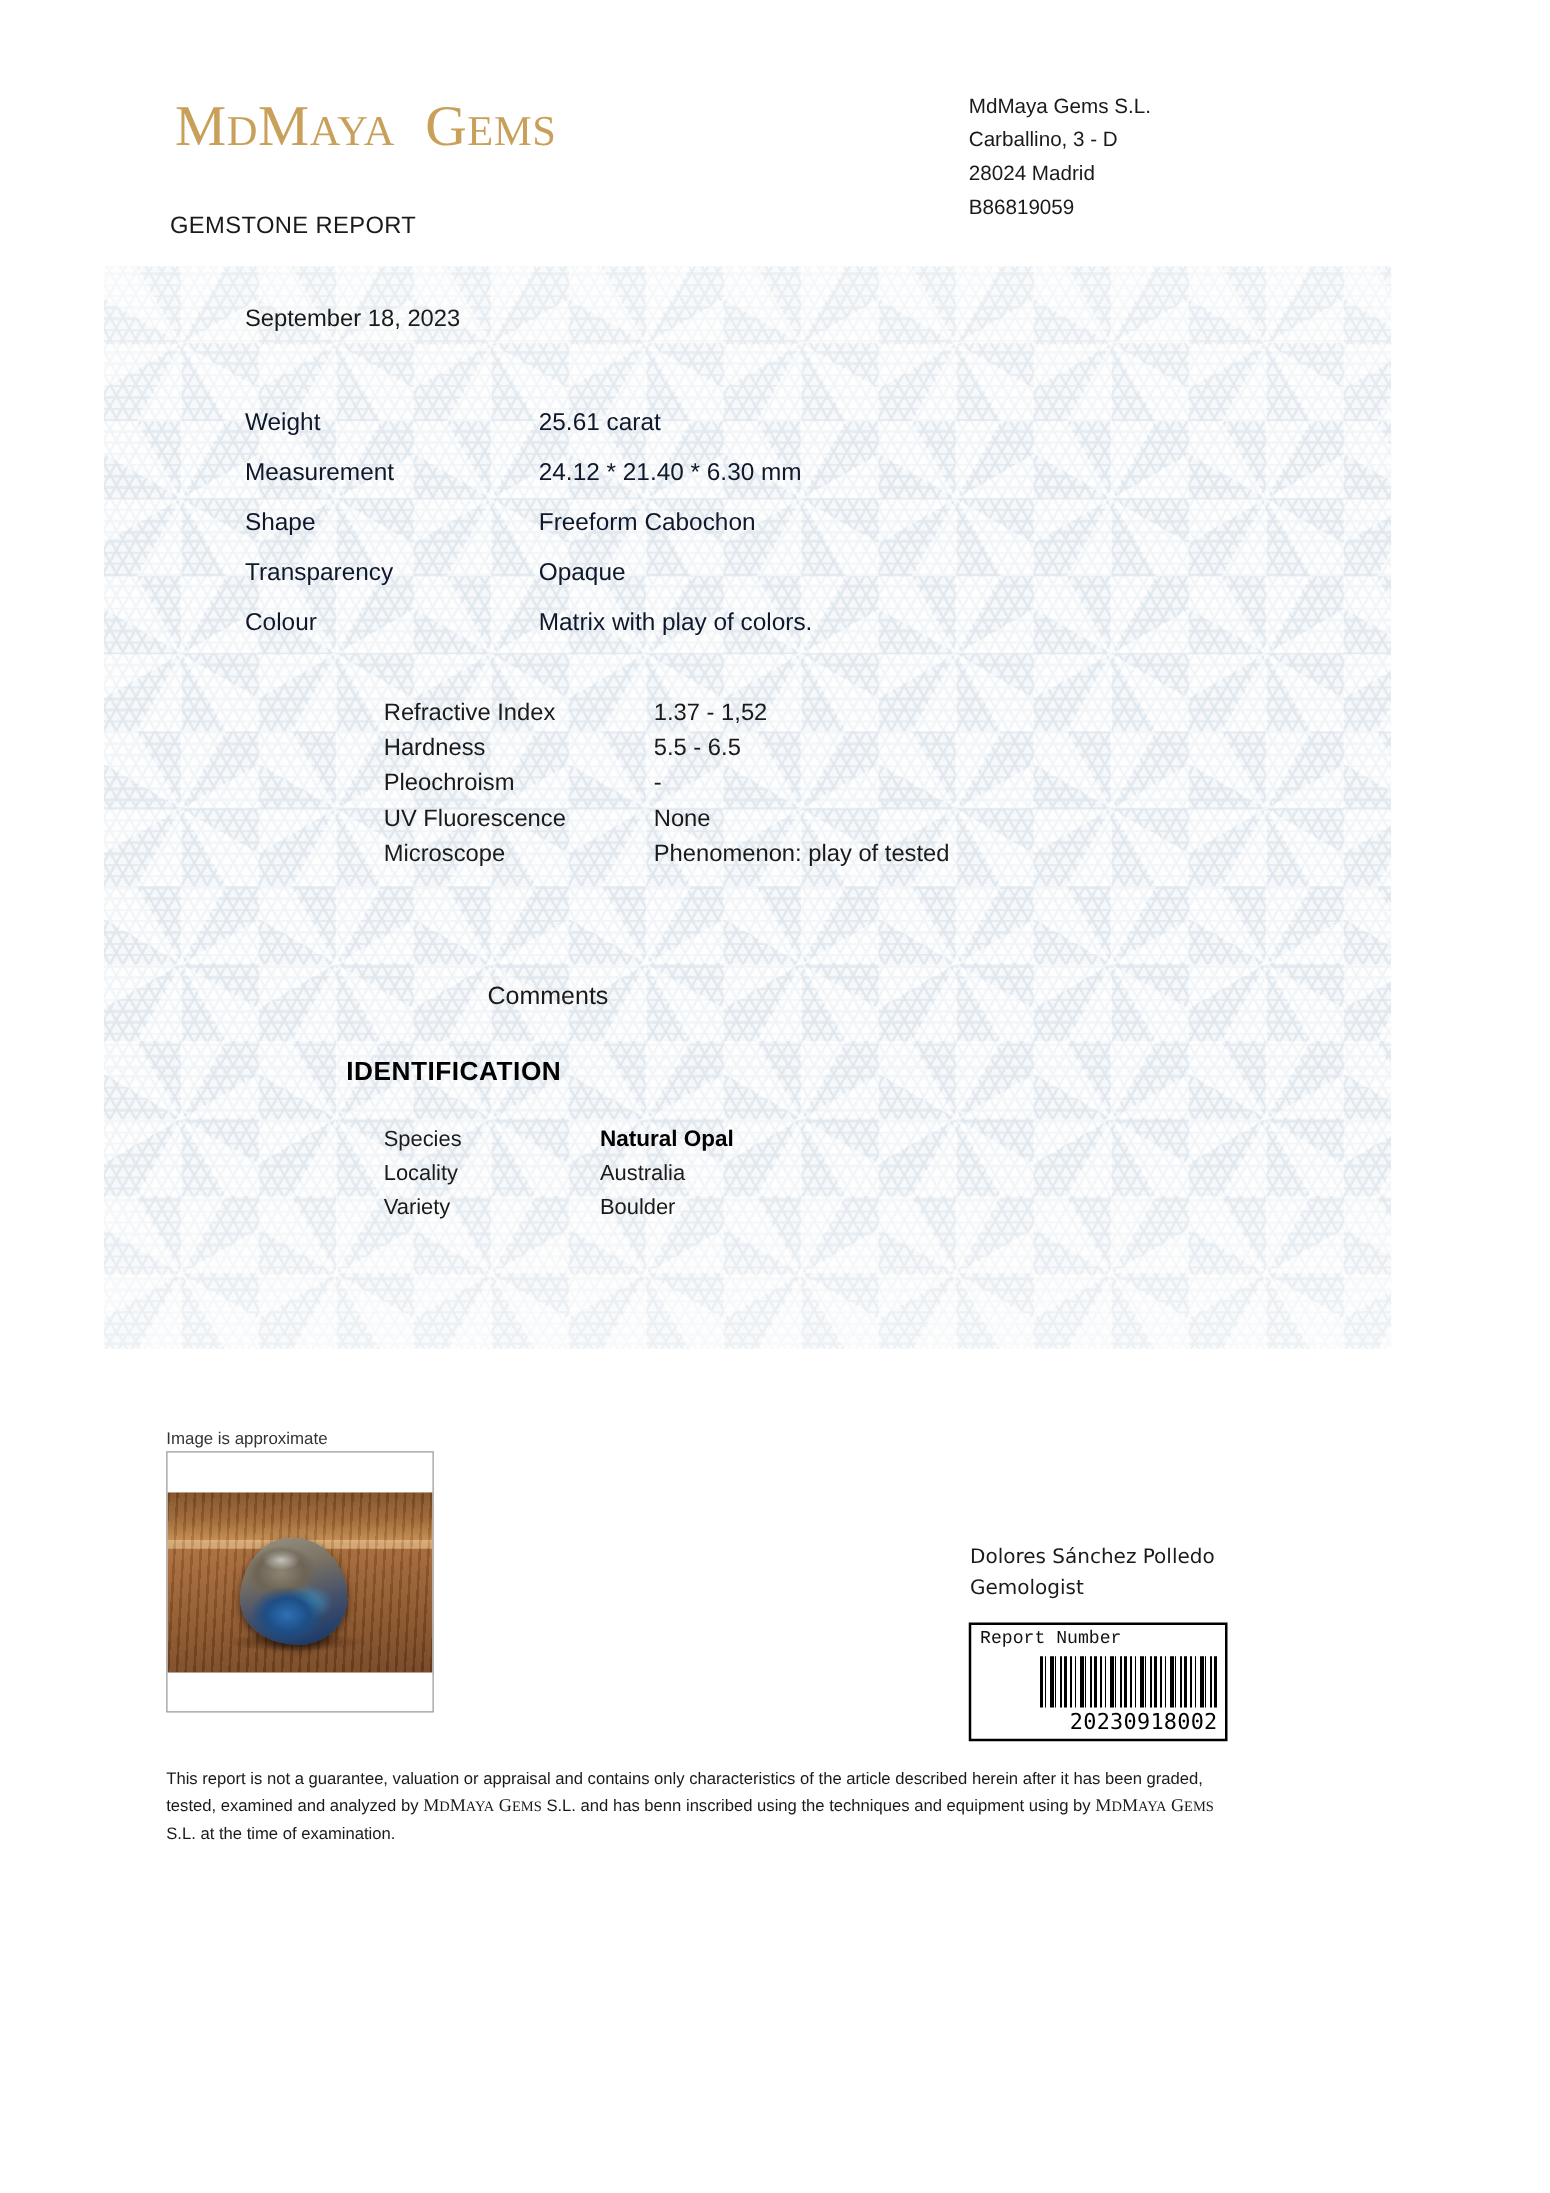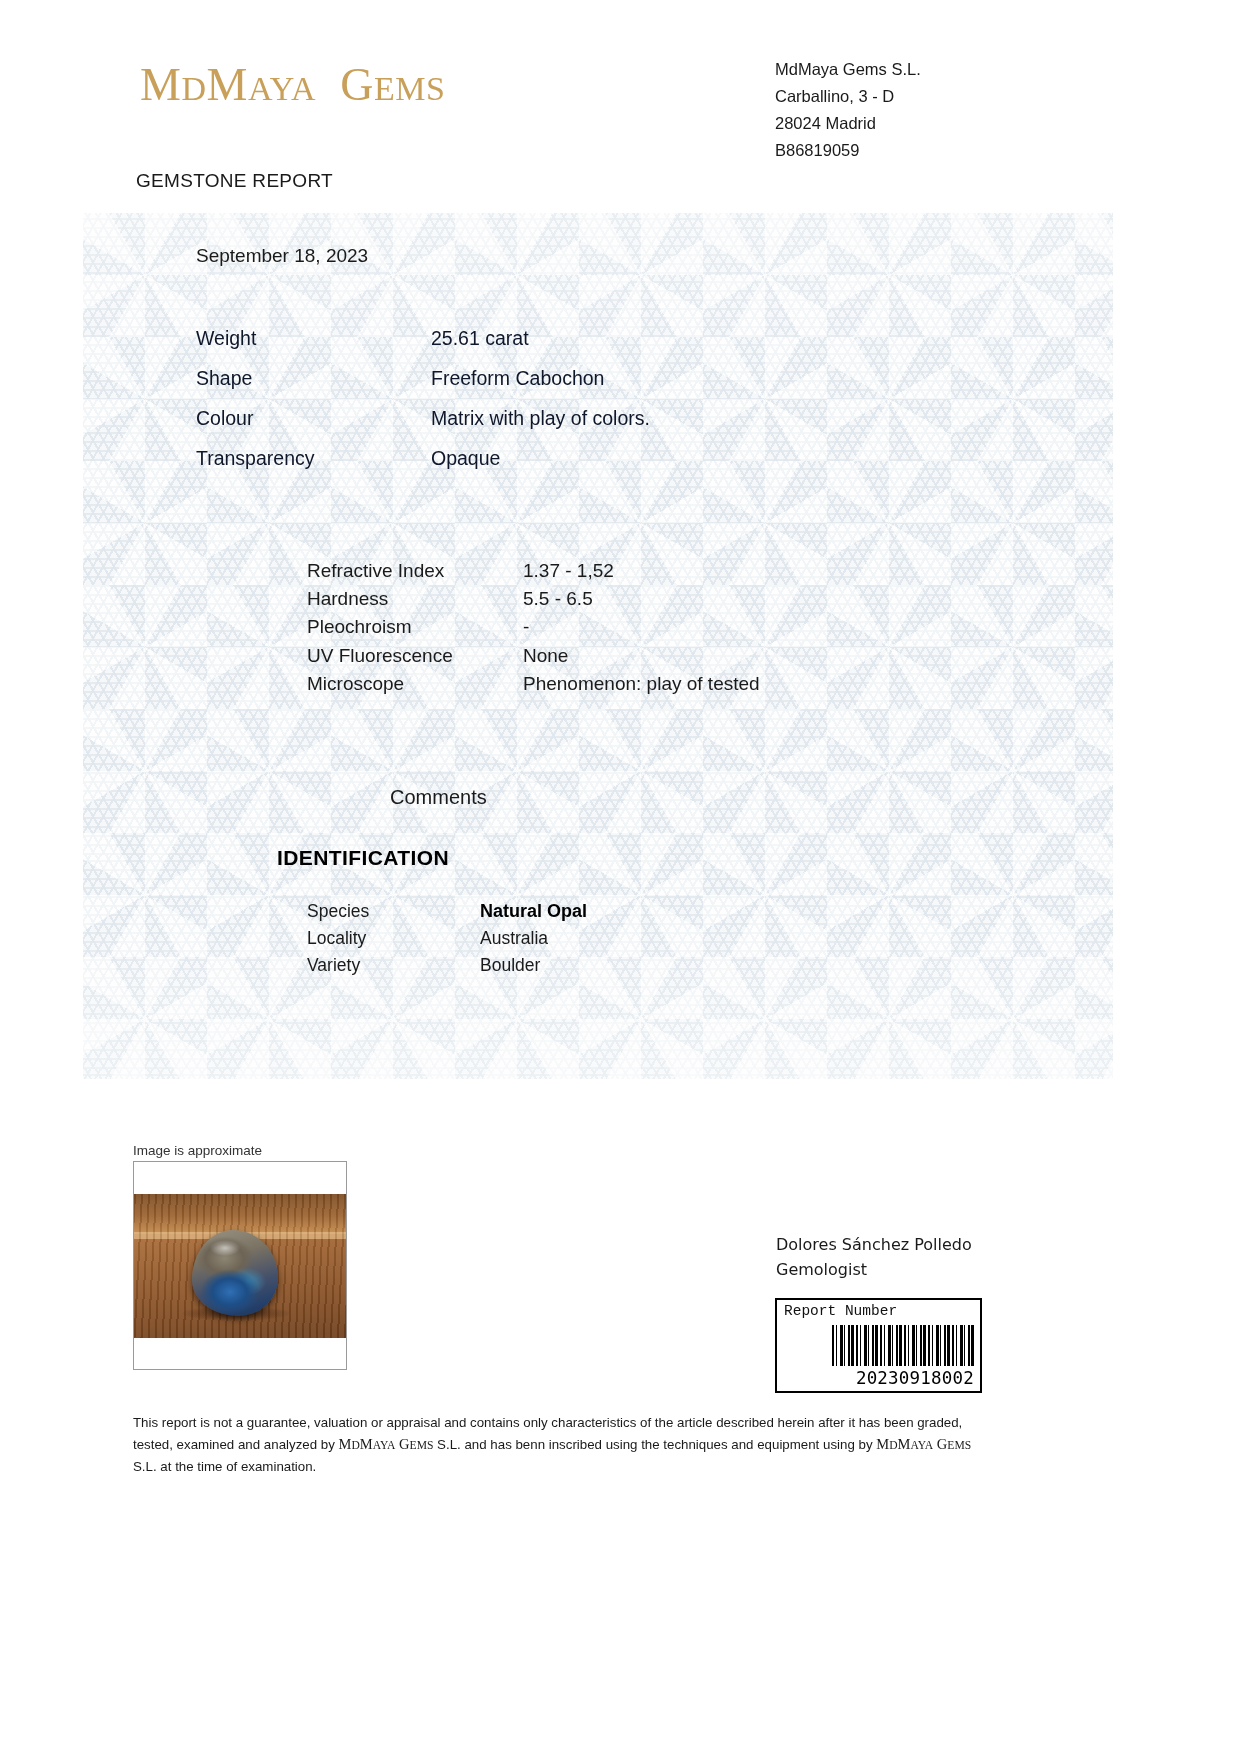--- a/index.html
+++ b/index.html
@@ -11,21 +11,21 @@
     background: #ffffff;
     font-family: "Liberation Sans", sans-serif;
     color: #1a1a1a;
     position: relative;
     overflow: hidden;
   }
 
   
   .header {
     position: absolute;
-    left: 0; top: 0;
+    left: 0; top: 16px;
     width: 1240px;
     height: 170px;
   }
   .logo {
     position: absolute;
     left: 140px;
     top: 58px;
     font-family: "Liberation Serif", serif;
     font-size: 46px;
     color: #c9a05a;
@@ -341,30 +341,34 @@
 
   <div class="panel-content">
     <div class="doc-date">September 18, 2023</div>
 
     <div class="prop-main">
       <div class="row">
         <div class="lbl">Weight</div>
         <div class="val">25.61 carat</div>
       </div>
       <div class="row">
+        <div class="lbl">Measurement</div>
+        <div class="val">24.12 * 21.40 * 6.30  mm</div>
+      </div>
+      <div class="row">
         <div class="lbl">Shape</div>
         <div class="val">Freeform Cabochon</div>
       </div>
       <div class="row">
+        <div class="lbl">Transparency</div>
+        <div class="val">Opaque</div>
+      </div>
+      <div class="row">
         <div class="lbl">Colour</div>
         <div class="val">Matrix with play of colors.</div>
-      </div>
-      <div class="row">
-        <div class="lbl">Transparency</div>
-        <div class="val">Opaque</div>
       </div>
     </div>
 
     <div class="prop-sec">
       <div class="row">
         <div class="lbl">Refractive Index</div>
         <div class="val">1.37 - 1,52</div>
       </div>
       <div class="row">
         <div class="lbl">Hardness</div>

